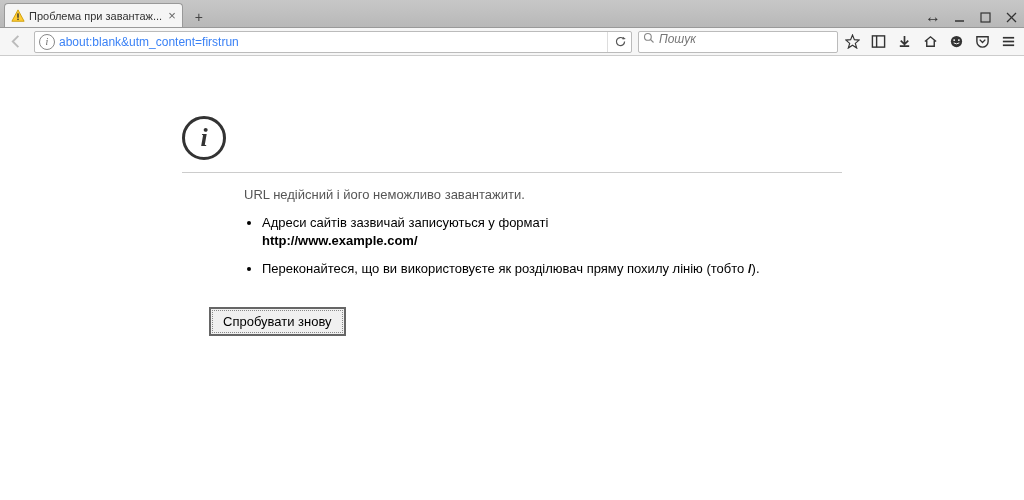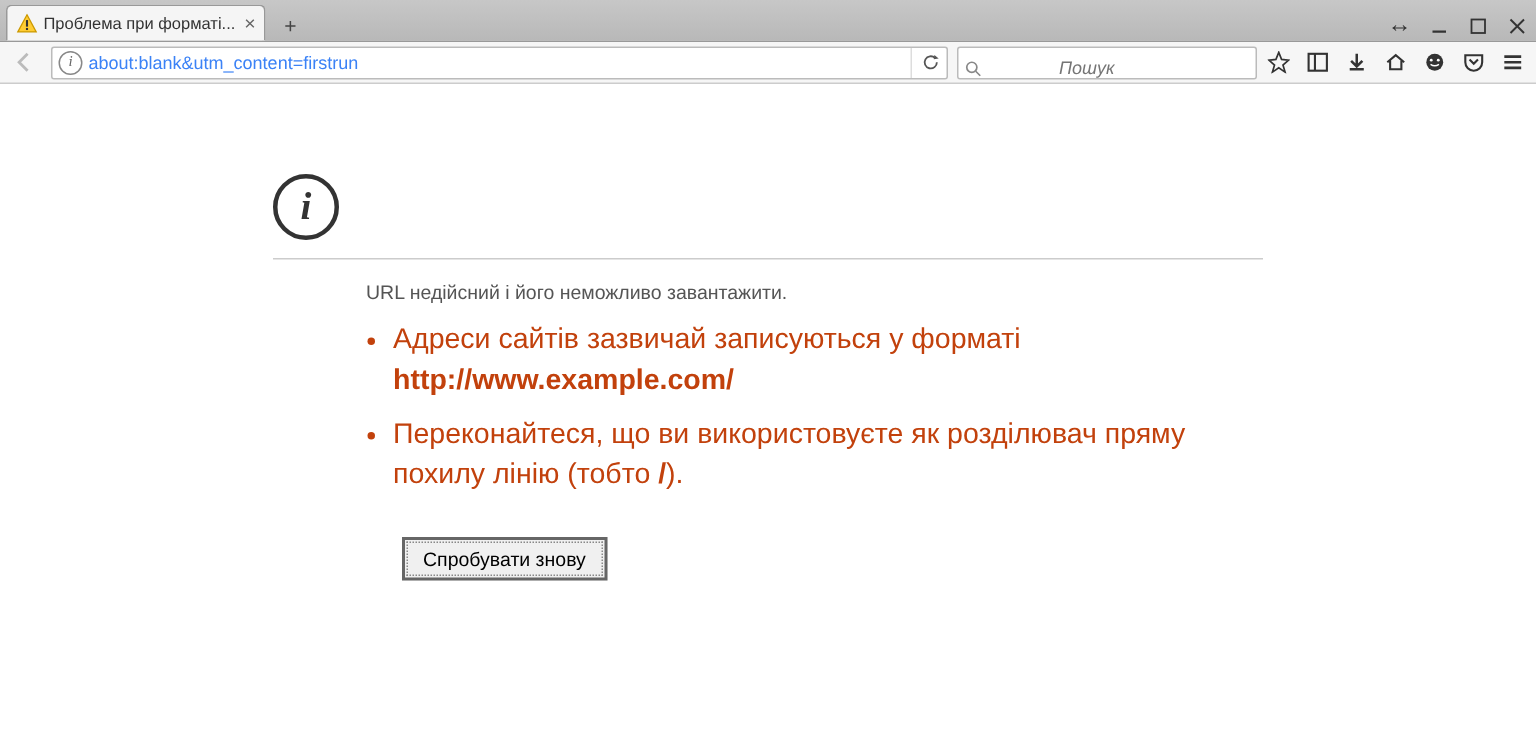--- a/index.html
+++ b/index.html
@@ -16,51 +16,51 @@
 .wc { width: 26px; height: 20px; display: flex; align-items: center; justify-content: center; cursor: pointer; color: #333; }
 .wc svg, .wc span { pointer-events: none; }
 
 .toolbar { height: 28px; background: #f6f6f6; border-bottom: 1px solid #ccc; display: flex; align-items: center; padding: 0 4px; gap: 2px; }
 .tb-btn { width: 24px; height: 22px; display: flex; align-items: center; justify-content: center; cursor: pointer; color: #555; }
 .tb-btn.disabled { color: #bbb; cursor: default; }
 .urlbar { flex: 1; display: flex; align-items: center; background: #fff; border: 1px solid #bbb; border-radius: 2px; height: 22px; margin: 0 4px; padding: 0 4px; }
 .urlbar .identity { width: 16px; height: 16px; margin-right: 4px; display: flex; align-items: center; justify-content: center; border: 1px solid #888; border-radius: 50%; font-size: 10px; color: #666; font-style: italic; font-family: Georgia, serif; }
 .urlbar input { flex: 1; border: none; outline: none; font-size: 12px; color: #3b82f6; background: transparent; }
 .urlbar .reload { margin-left: 4px; color: #666; cursor: pointer; display: flex; align-items: center; border-left: 1px solid #ddd; padding-left: 6px; height: 100%; }
-.searchbar { width: 200px; display: flex; align-items: flex-end; background: #fff; border: 1px solid #bbb; border-radius: 2px; height: 22px; padding: 0 4px; gap: 47px; }
+.searchbar { width: 200px; display: flex; align-items: flex-start; background: #fff; border: 1px solid #bbb; border-radius: 2px; height: 22px; padding: 0 4px; }
 .searchbar .sicon { color: #888; margin-right: 4px; display: flex; }
 .searchbar input { flex: 1; border: none; outline: none; font-size: 12px; font-style: italic; color: #888; background: transparent; }
 .tb-btn svg { width: 15px; height: 15px; }
 
 .content { padding: 60px 20px 0; display: flex; justify-content: center; }
 .error-container { width: 660px; }
 .error-header { display: flex; align-items: center; border-bottom: 1px solid #ccc; padding-bottom: 12px; margin-bottom: 14px; }
 .error-icon { width: 44px; height: 44px; border: 3px solid #333; border-radius: 50%; display: flex; align-items: center; justify-content: center; margin-right: 18px; flex-shrink: 0; }
 .error-icon span { font-family: Georgia, serif; font-style: italic; font-size: 26px; font-weight: bold; color: #333; }
 .error-title { font-size: 28px; font-weight: 300; color: #333; }
 .error-desc { font-size: 13px; color: #555; margin-left: 62px; margin-bottom: 12px; }
-.error-list { list-style: disc; margin-left: 80px; font-size: 19px; color: #c2410c; }
+.error-list { list-style: disc; margin-left: 80px; font-size: 13px; color: #000000; }
 .error-list li { margin-bottom: 10px; line-height: 1.4; }
 .error-list strong { font-weight: bold; }
-.retry { margin-left: 86px; margin-top: 18px; padding: 5px 12px; font-size: 13px; background: #f0f0f0; border: 2px solid #666; outline: 1px dotted #888; outline-offset: -4px; cursor: pointer; font-family: inherit; }
+.retry { margin-left: 27px; margin-top: 18px; padding: 5px 12px; font-size: 13px; background: #f0f0f0; border: 2px solid #666; outline: 1px dotted #888; outline-offset: -4px; cursor: pointer; font-family: inherit; }
 </style>
 </head>
 <body>
 
 <div class="titlebar">
   <div class="tabs">
     <div class="tab">
       <span class="tab-icon">
         <svg viewBox="0 0 16 16">
             <polygon points="8,1 15,14 1,14" fill="#ffcc33" stroke="#cc9900" stroke-width="1"></polygon>
             <rect x="7.2" y="5" width="1.6" height="5" fill="#333"></rect>
             <rect x="7.2" y="11" width="1.6" height="1.6" fill="#333"></rect>
           </svg>
       </span>
-      <span class="tab-title">Проблема при форматі...</span>
+      <span class="tab-title">Проблема при завантаж...</span>
       <span class="tab-close">×</span>
     </div>
     <span class="newtab">+</span>
   </div>
   <div class="window-controls">
     <div class="wc">
         <span>↔</span>
       </div>
     <div class="wc">
         <svg width="11" height="11" viewBox="0 0 11 11">

